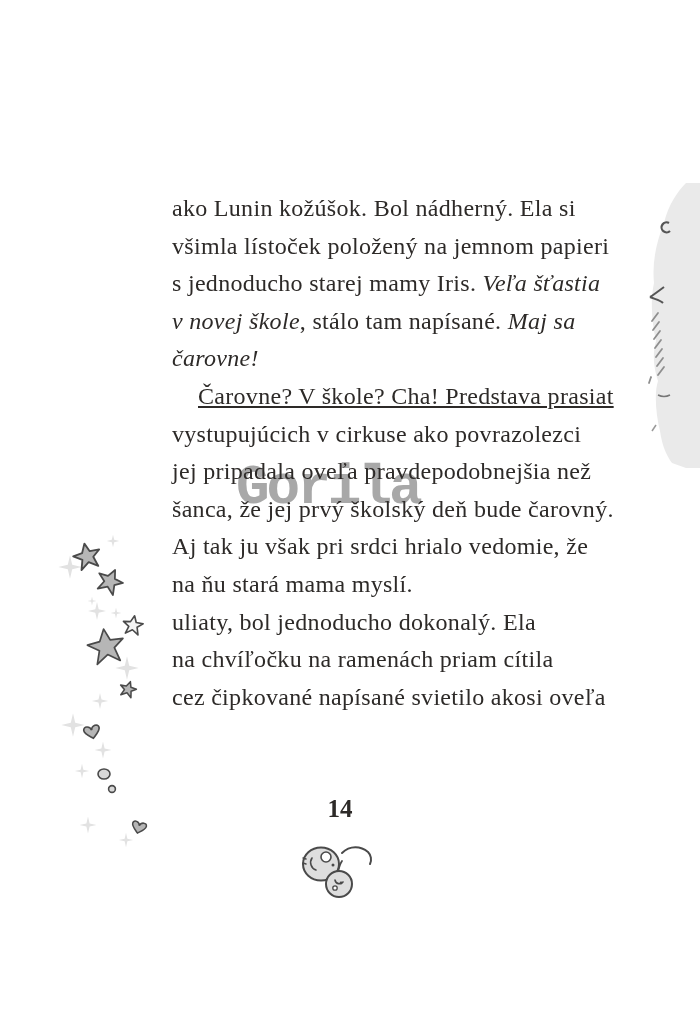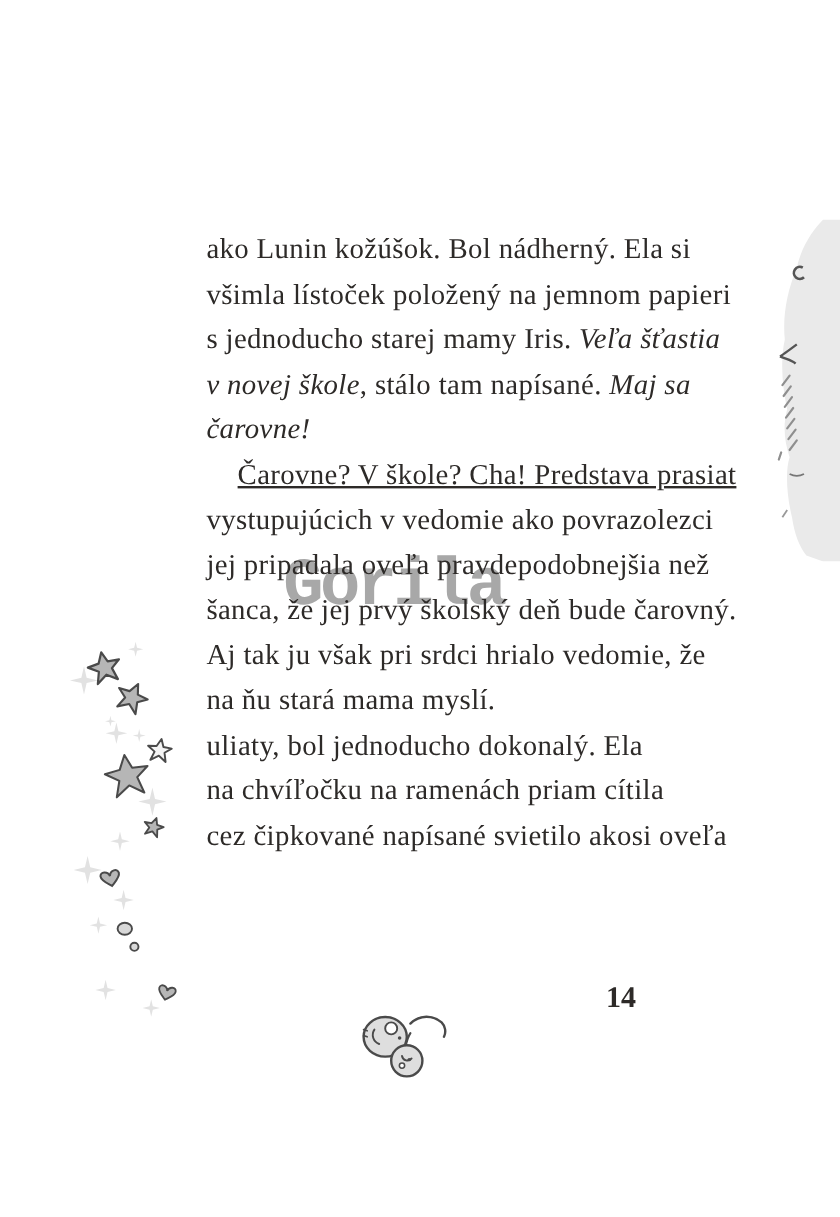--- a/index.html
+++ b/index.html
@@ -20,41 +20,41 @@
     color:var(--text,#2d2a28);
     margin-left:25px;
   }
   .line{
     height:37.6px;line-height:37.6px;font-size:24px;letter-spacing:0.3px;
     white-space:nowrap;
   }
   .line.indent{padding-left:26px;text-decoration:underline;}
   .line em{}
   .page-number{
-    position:absolute;left:150px;top:818px;width:380px;z-index:2;
-    text-align:right;font-size:25px;font-weight:700;
+    position:absolute;left:150px;top:795px;width:380px;z-index:2;
+    text-align:center;font-size:25px;font-weight:700;
     color:var(--text,#2d2a28);
   }
   .deco-left{position:absolute;left:52px;top:522px;z-index:1;}
   .deco-right{position:absolute;right:0;top:183px;z-index:1;}
   .cherries{position:absolute;left:295px;top:840px;z-index:1;}
 </style>
 </head>
 <body>
 
 <div class="watermark">Gorila</div>
 
 <div class="text-block">
     <div class="line"><span>ako Lunin kožúšok. Bol nádherný. Ela si</span></div>
     <div class="line"><span>všimla lístoček položený na jemnom papieri</span></div>
     <div class="line"><span>s jednoducho starej mamy Iris. </span><em>Veľa šťastia</em></div>
     <div class="line"><em>v novej škole</em><span>, stálo tam napísané. </span><em>Maj sa</em></div>
     <div class="line"><em>čarovne!</em></div>
     <div class="line indent"><span>Čarovne? V škole? Cha! Predstava prasiat</span></div>
-    <div class="line"><span>vystupujúcich v vedomie ako povrazolezci</span></div>
+    <div class="line"><span>vystupujúcich v cirkuse ako povrazolezci</span></div>
     <div class="line"><span>jej pripadala oveľa pravdepodobnejšia než</span></div>
     <div class="line"><span>šanca, že jej prvý školský deň bude čarovný.</span></div>
     <div class="line"><span>Aj tak ju však pri srdci hrialo vedomie, že</span></div>
     <div class="line"><span>na ňu stará mama myslí.</span></div>
     <div class="line"><span>uliaty, bol jednoducho dokonalý. Ela</span></div>
     <div class="line"><span>na chvíľočku na ramenách priam cítila</span></div>
     <div class="line"><span>cez čipkované napísané svietilo akosi oveľa</span></div>
   </div>
 
 <div class="page-number">14</div>

